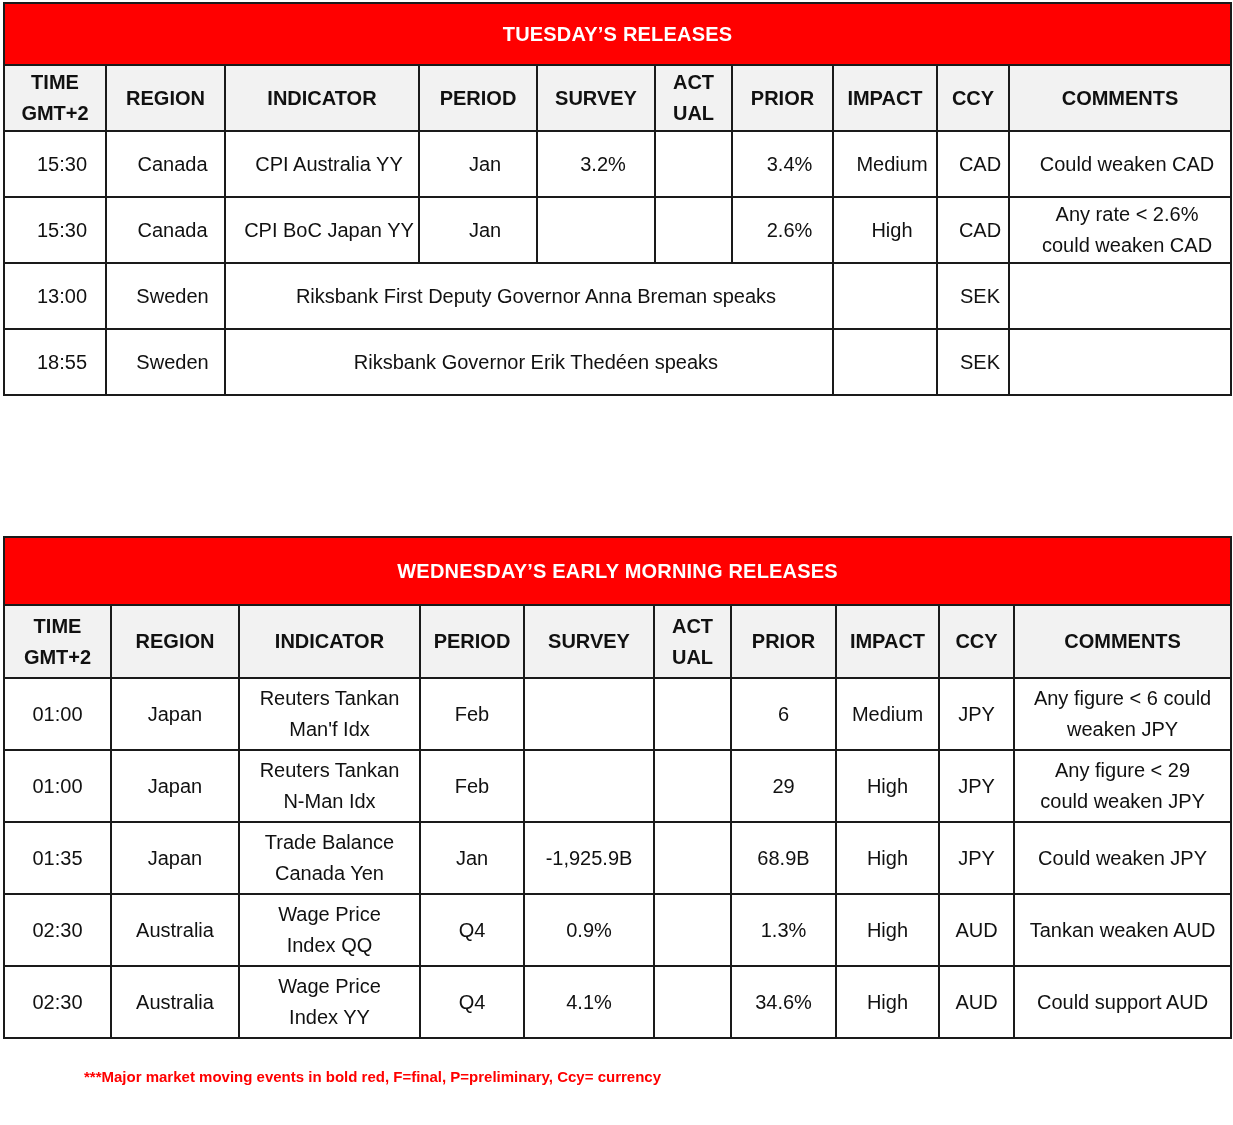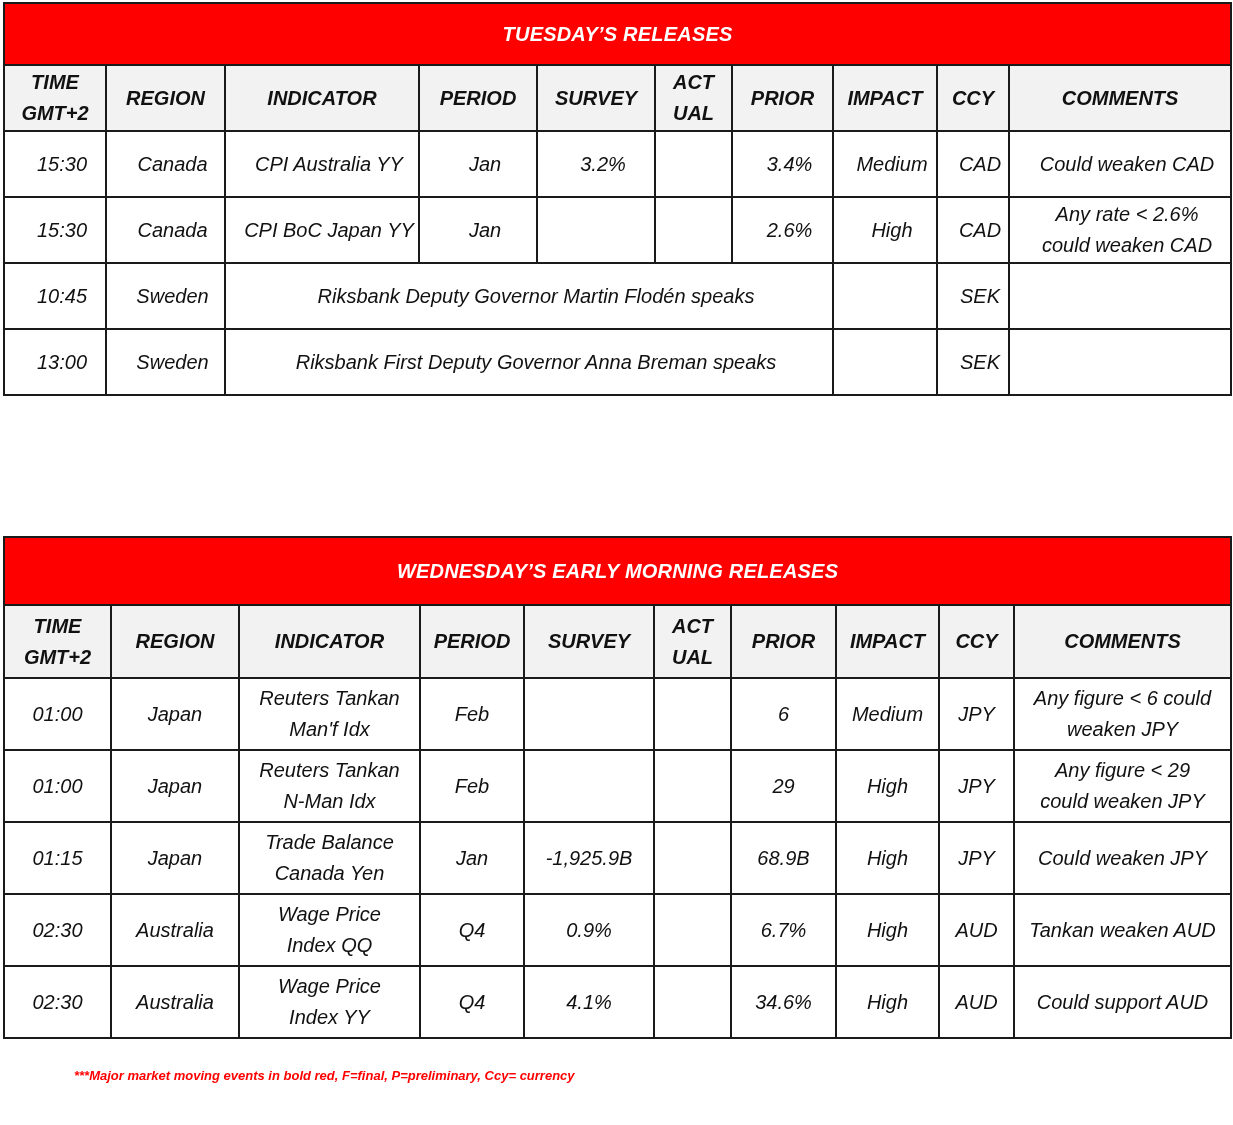--- a/index.html
+++ b/index.html
@@ -1,29 +1,29 @@
 <!DOCTYPE html>
 <html><head>
 <meta charset="utf-8">
 <style>
   html, body { margin:0; padding:0; background:#ffffff; }
   body { width:1233px; height:1125px; position:relative; font-family:"Liberation Sans", sans-serif; color:#111; }
-  table.rel { position:absolute; left:3px; border-collapse:collapse; table-layout:fixed; width:1227px;font-style:italic; }
+  table.rel { position:absolute; left:3px; border-collapse:collapse; table-layout:fixed; width:1227px; }
   table.rel td, table.rel th { border:2px solid #1a1a1a; text-align:center; vertical-align:middle; font-size:20px; padding:0 4px; line-height:31px; }
   .title-row th { background:#ff0000; color:#ffffff; font-weight:bold; font-size:24px; letter-spacing:0.2px; border-color:#2a2a2a; }
   .head-row th { background:#f2f2f2; font-weight:bold; font-size:19px; line-height:31px; }
   #t1 { top:2px; }
   #t1 .title-row th { height:60px; }
   #t1 .head-row th { height:64px; }
   #t1 tbody td { height:64px;padding-left:18px; }
   #t2 { top:536px; }
   #t2 .title-row th { height:66px; }
   #t2 .head-row th { height:71px; }
   #t2 tbody td { height:70px; }
-  .footnote { position:absolute; left:74px; top:1068px; color:#ff0000; font-weight:bold; font-style:italic; font-size:13px; }
+  .footnote { position:absolute; left:84px; top:1068px; color:#ff0000; font-weight:bold; font-size:15px; }
 </style>
 </head>
 <body>
 
 <table class="rel" id="t1">
   <colgroup>
     <col style="width:102px">
       <col style="width:119px">
       <col style="width:194px">
       <col style="width:118px">
@@ -70,31 +70,31 @@
       <td>CPI BoC Japan YY</td>
       <td>Jan</td>
       <td></td>
       <td></td>
       <td>2.6%</td>
       <td>High</td>
       <td>CAD</td>
       <td><span>Any rate &lt; 2.6%</span><br><span>could weaken CAD</span></td>
     </tr>
     <tr>
-      <td>10:45</td>
+      <td>13:00</td>
       <td>Sweden</td>
-      <td colspan="5">Riksbank Deputy Governor Martin Flodén  speaks</td>
+      <td colspan="5">Riksbank First Deputy Governor Anna Breman speaks</td>
       <td></td>
       <td>SEK</td>
       <td></td>
     </tr>
     <tr>
-      <td>13:00</td>
+      <td>18:55</td>
       <td>Sweden</td>
-      <td colspan="5">Riksbank First Deputy Governor Anna Breman speaks</td>
+      <td colspan="5">Riksbank Governor Erik Thedéen speaks</td>
       <td></td>
       <td>SEK</td>
       <td></td>
     </tr>
   </tbody>
 </table>
 
 <table class="rel" id="t2">
   <colgroup>
     <col style="width:107px">
@@ -144,39 +144,39 @@
       <td><span>Reuters Tankan</span><br><span>N-Man Idx</span></td>
       <td>Feb</td>
       <td></td>
       <td></td>
       <td>29</td>
       <td>High</td>
       <td>JPY</td>
       <td><span>Any figure &lt; 29</span><br><span>could weaken JPY</span></td>
     </tr>
     <tr>
-      <td>01:15</td>
+      <td>01:35</td>
       <td>Japan</td>
       <td><span>Trade Balance</span><br><span>Canada Yen</span></td>
       <td>Jan</td>
       <td>-1,925.9B</td>
       <td></td>
       <td>68.9B</td>
       <td>High</td>
       <td>JPY</td>
       <td>Could weaken JPY</td>
     </tr>
     <tr>
       <td>02:30</td>
       <td>Australia</td>
       <td><span>Wage Price</span><br><span>Index QQ</span></td>
       <td>Q4</td>
       <td>0.9%</td>
       <td></td>
-      <td>6.7%</td>
+      <td>1.3%</td>
       <td>High</td>
       <td>AUD</td>
       <td>Tankan weaken AUD</td>
     </tr>
     <tr>
       <td>02:30</td>
       <td>Australia</td>
       <td><span>Wage Price</span><br><span>Index YY</span></td>
       <td>Q4</td>
       <td>4.1%</td>

